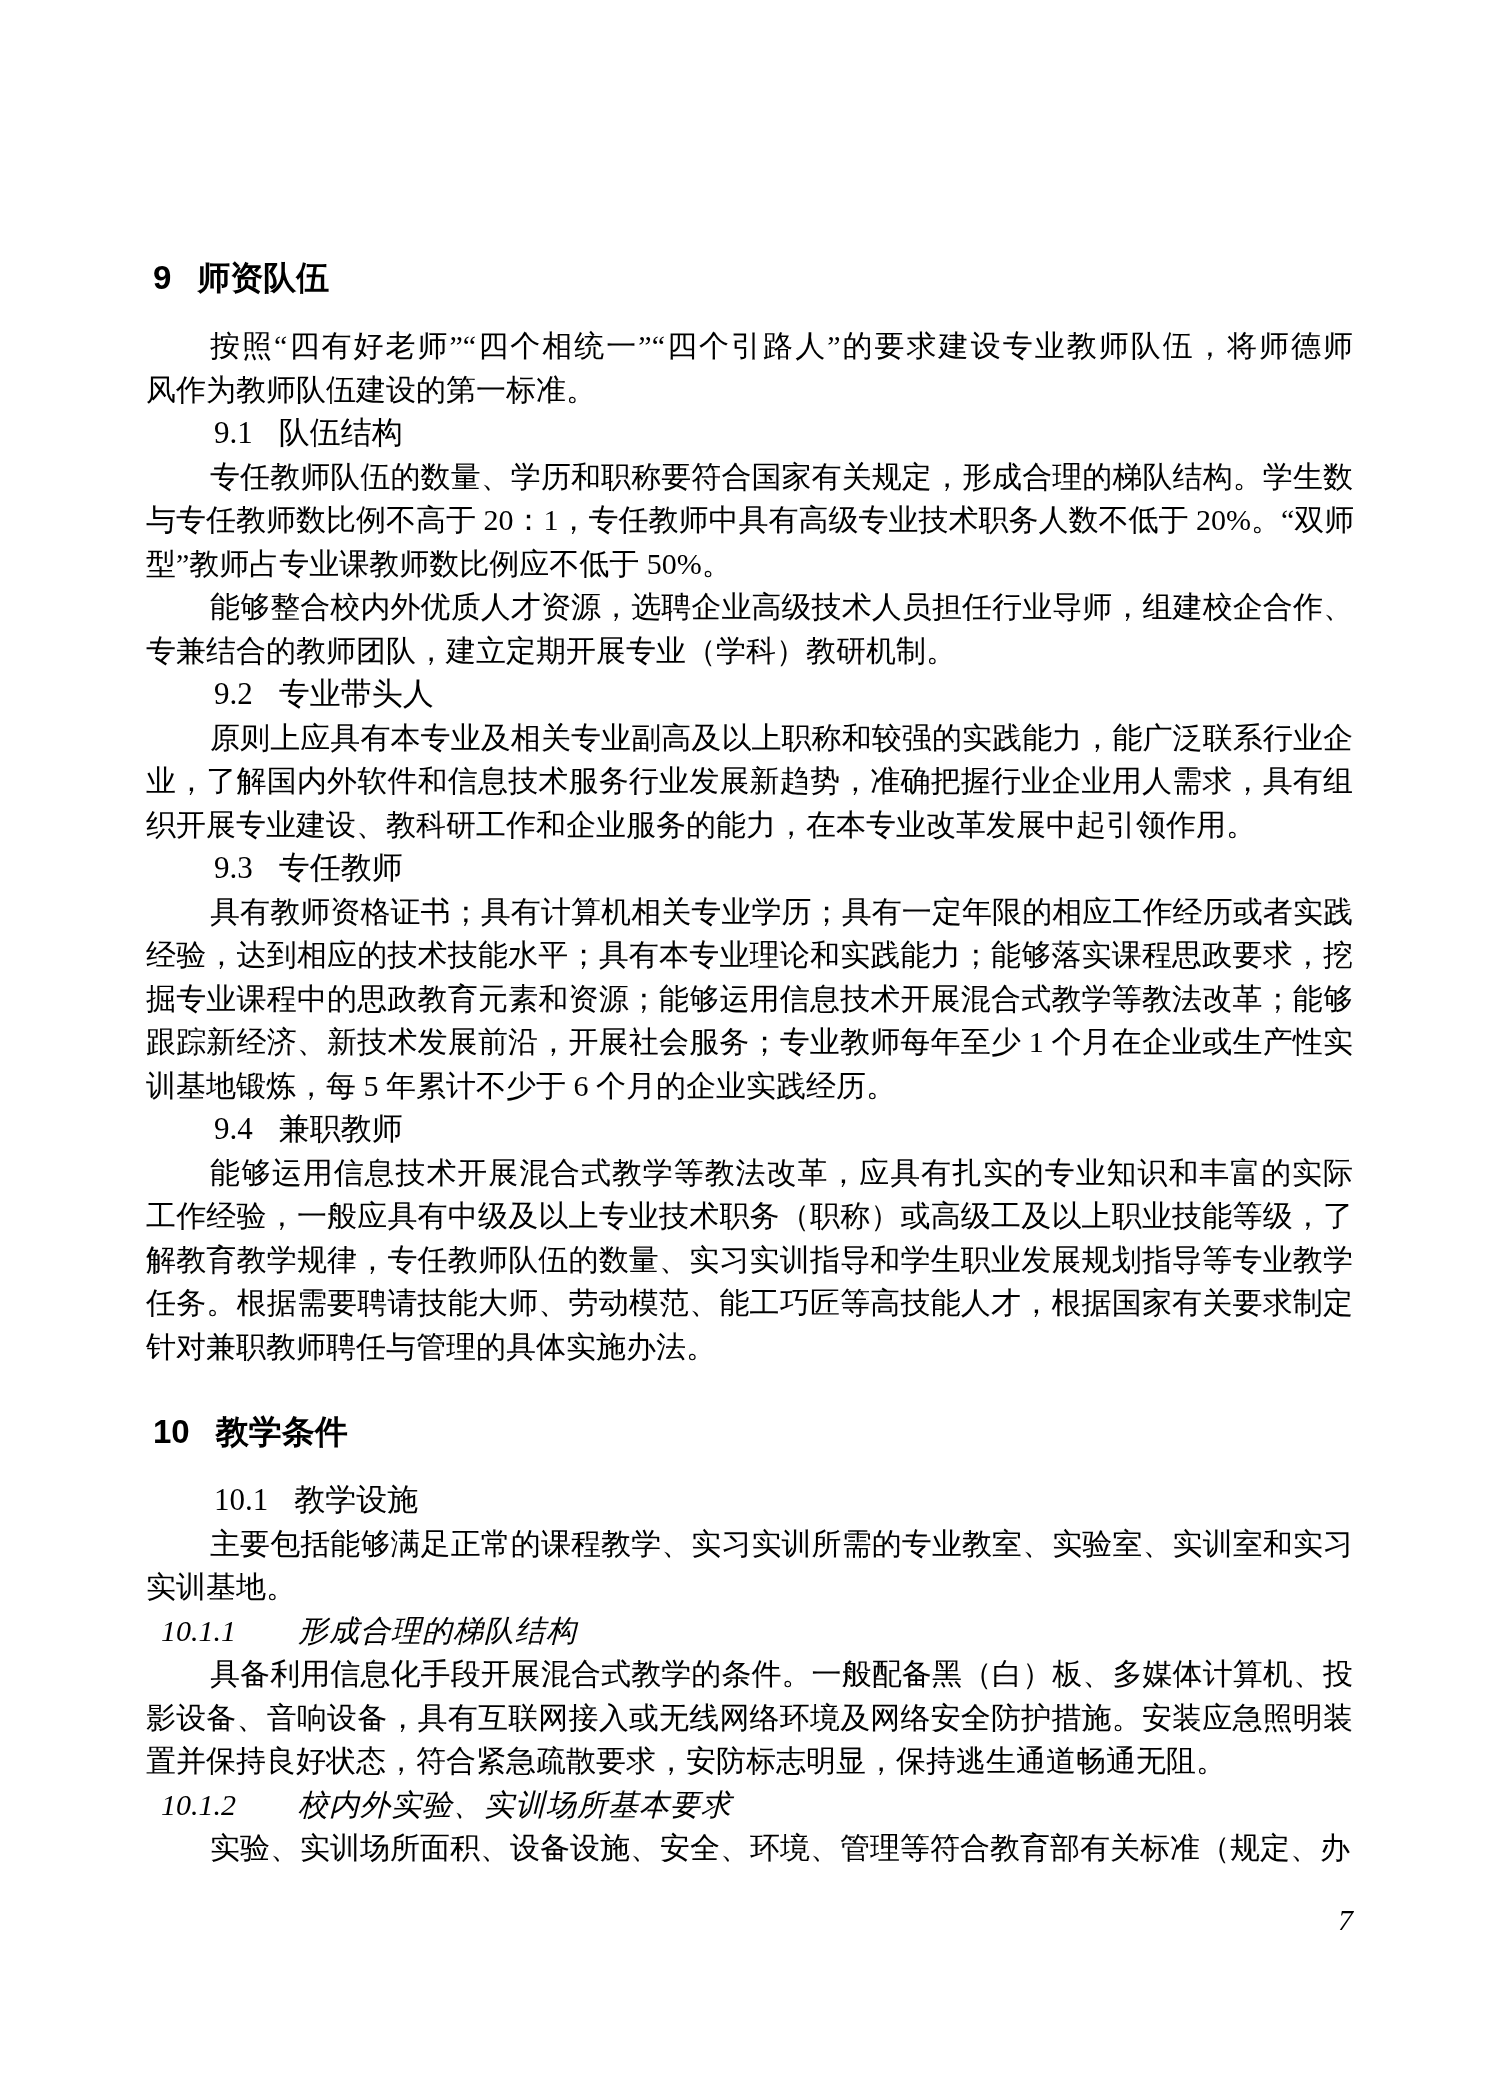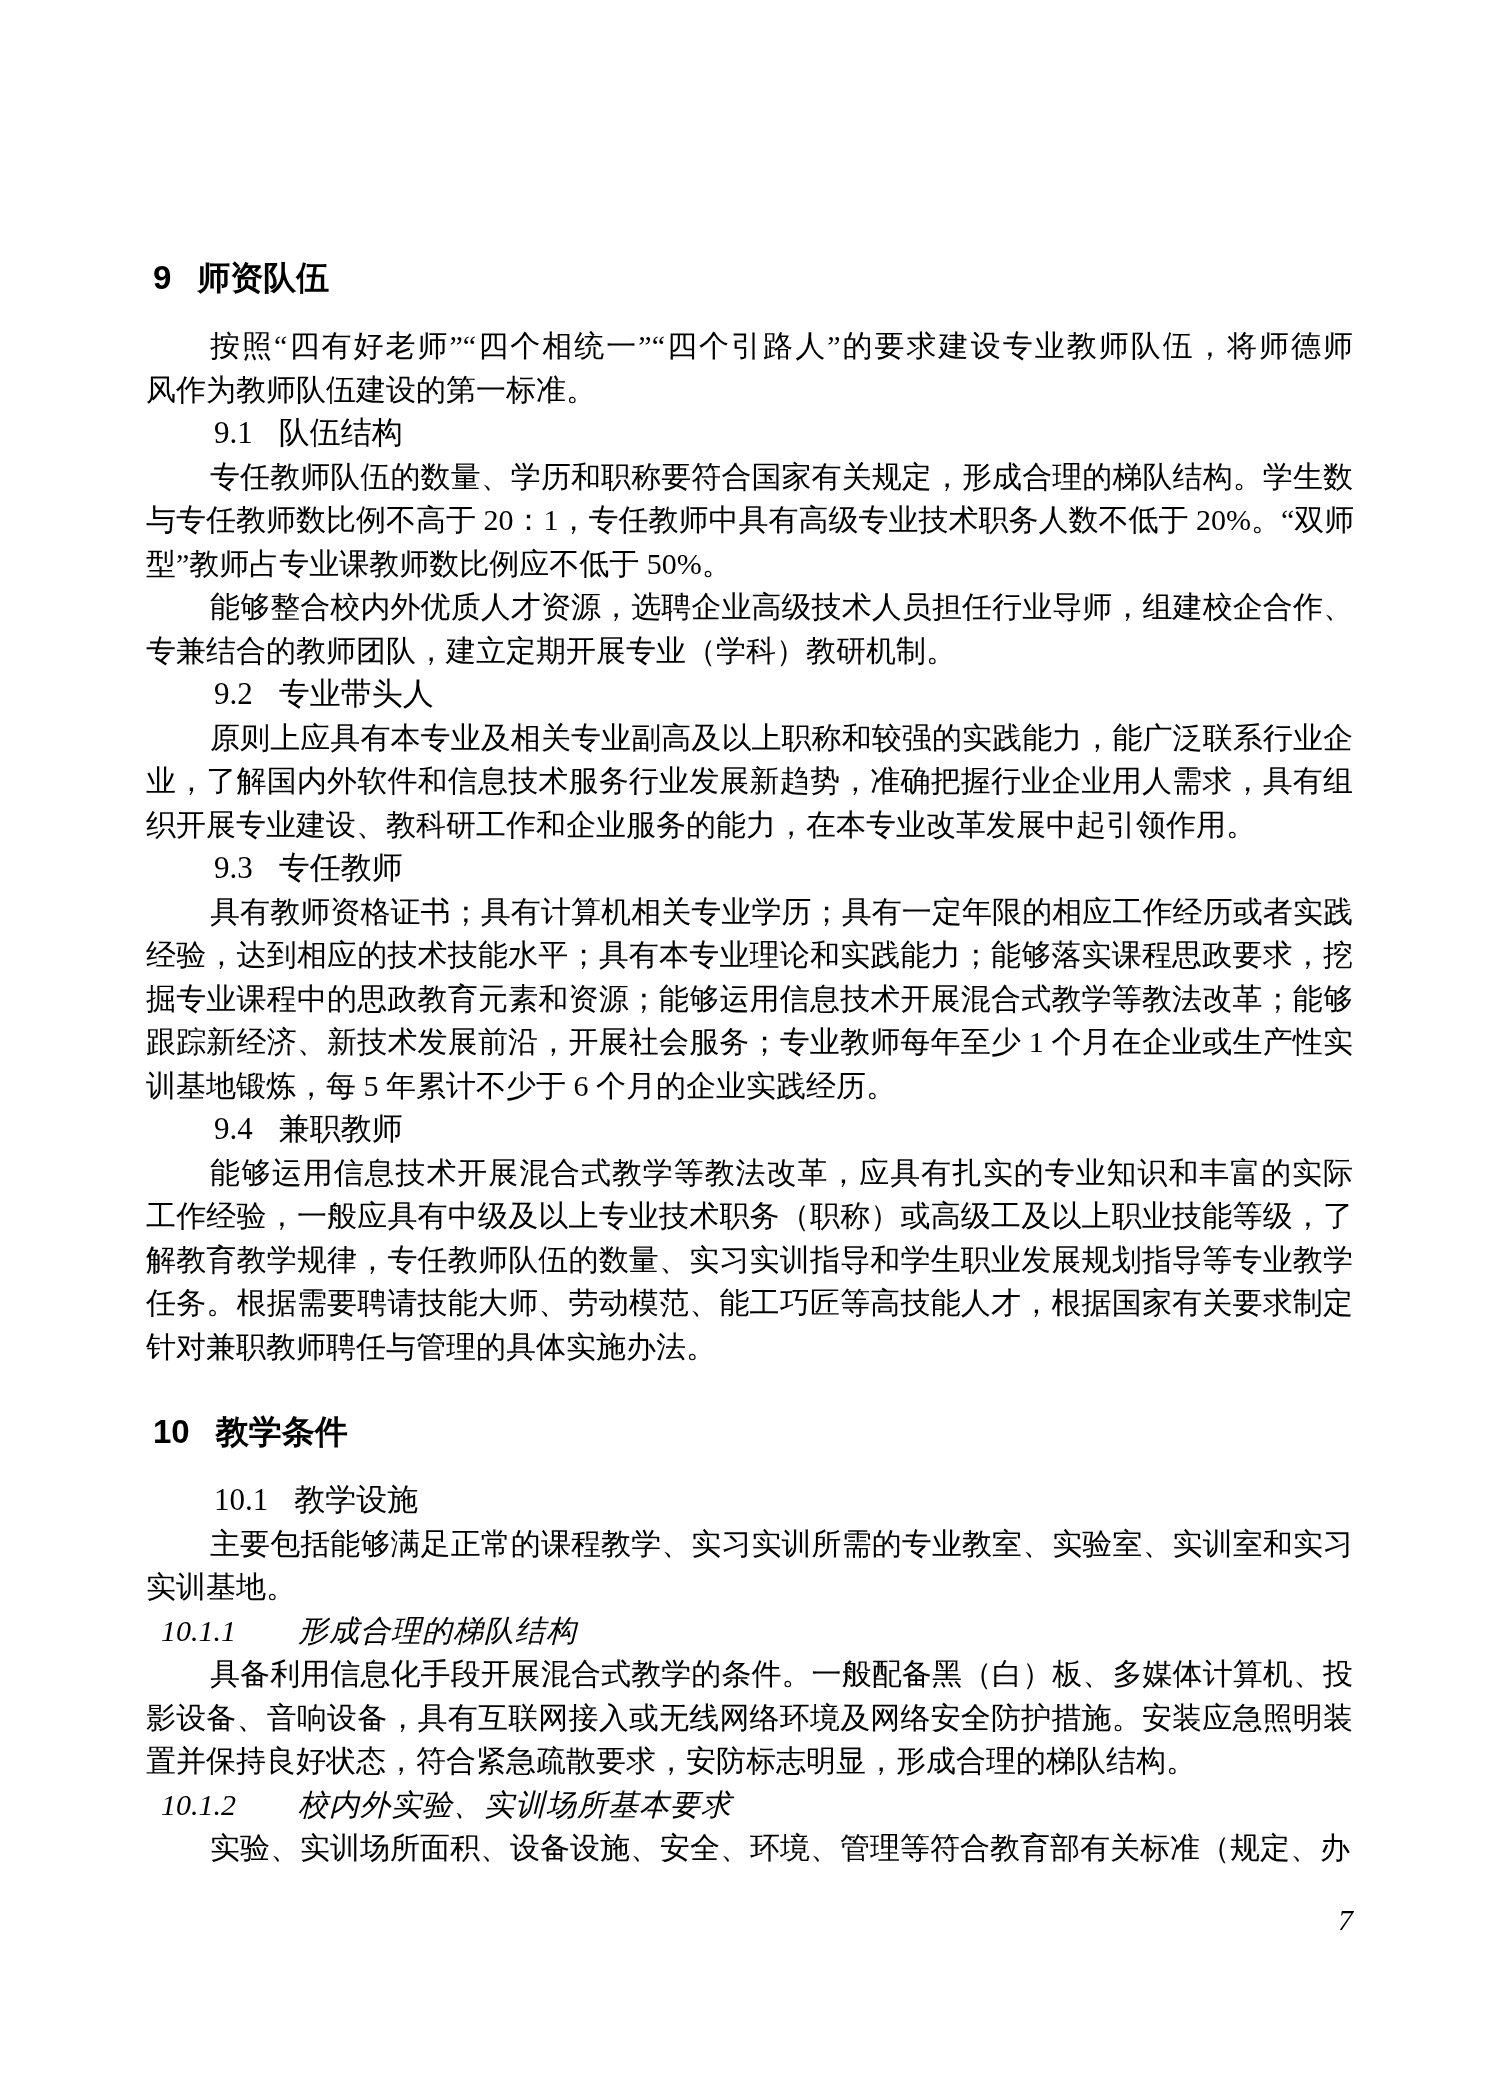--- a/index.html
+++ b/index.html
@@ -116,21 +116,21 @@
       <div class="h1"><span class="num">10</span><span class="title">教学条件</span></div>
       <div class="h2"><span class="num">10.1</span><span class="title">教学设施</span></div>
       <div class="para">
         <div class="line first fill">主要包括能够满足正常的课程教学、实习实训所需的专业教室、实验室、实训室和实习</div>
         <div class="line">实训基地。</div>
       </div>
       <div class="h3"><span class="num">10.1.1</span><span class="title">形成合理的梯队结构</span></div>
       <div class="para">
         <div class="line first fill">具备利用信息化手段开展混合式教学的条件。一般配备黑（白）板、多媒体计算机、投</div>
         <div class="line fill">影设备、音响设备，具有互联网接入或无线网络环境及网络安全防护措施。安装应急照明装</div>
-        <div class="line">置并保持良好状态，符合紧急疏散要求，安防标志明显，形成合理的梯队结构。</div>
+        <div class="line">置并保持良好状态，符合紧急疏散要求，安防标志明显，保持逃生通道畅通无阻。</div>
       </div>
       <div class="h3"><span class="num">10.1.2</span><span class="title">校内外实验、实训场所基本要求</span></div>
       <div class="para">
         <div class="line first">实验、实训场所面积、设备设施、安全、环境、管理等符合教育部有关标准（规定、办</div>
       </div>
     </main>
   <div class="pageno">7</div>
 </div>
 
 </body></html>

